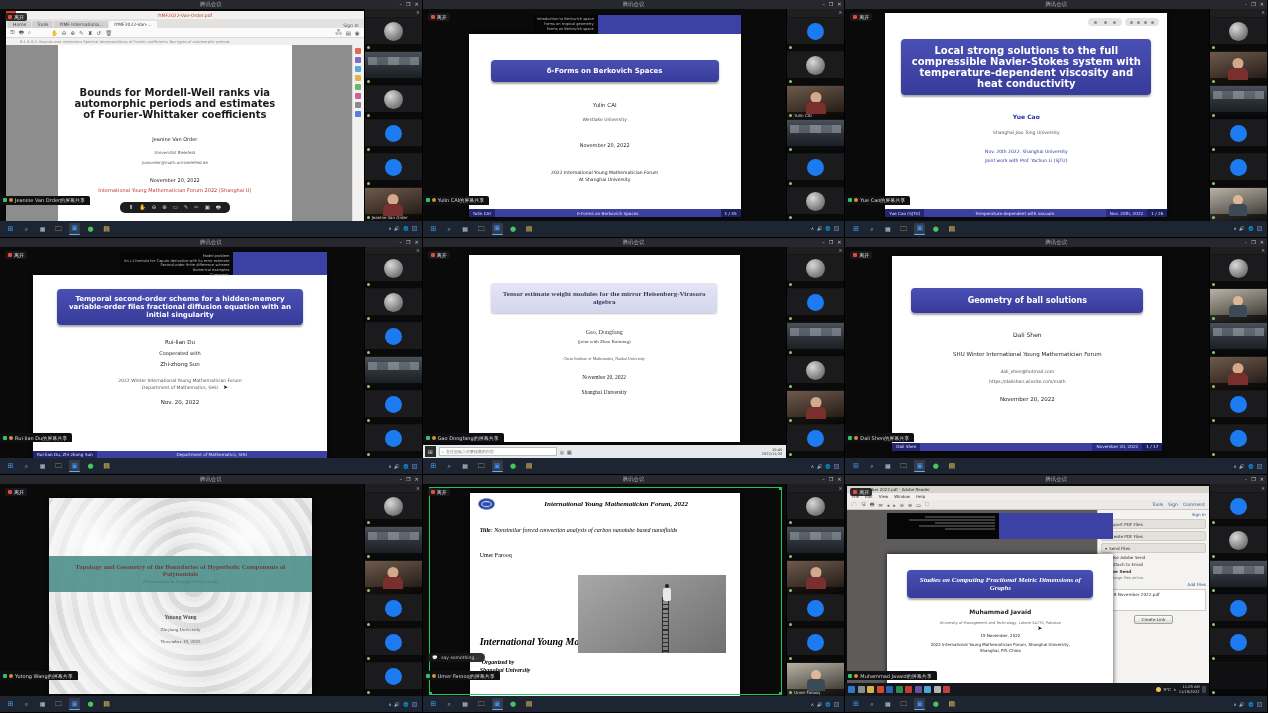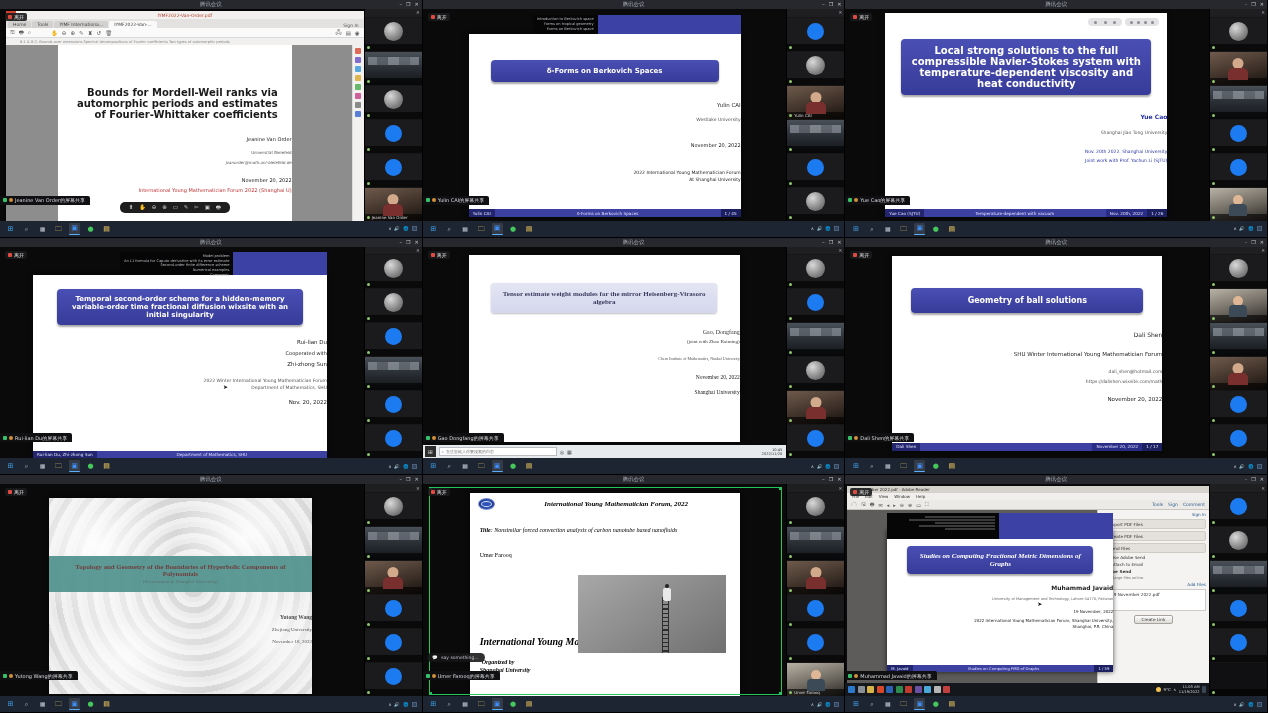--- a/index.html
+++ b/index.html
@@ -44,21 +44,21 @@
   .ti.win{color:#3fa3ef}
   .ti.gen{color:#c2c9d2;font-size:6px}
   .ti.meet{color:#3f8ef5;background:rgba(255,255,255,.1);border-bottom:1px solid #58b0ff}
   .ti.wechat{color:#45c75c}
   .ti.fold{color:#e5c05c}
   .tray{margin-left:auto;display:flex;align-items:center;gap:3px;color:#cdd4dc;font-size:4.5px}
   .tray .sq{width:5px;height:5px;background:#31445e;border:1px solid #4c607c}
   
   .slide{position:absolute;background:#fff;box-shadow:0 0 5px rgba(0,0,0,.7)}
   .bbox{background:linear-gradient(180deg,#4a4fb4,#373b99);border-radius:4px;color:#fff;text-align:center;font-weight:bold;box-shadow:0 1.5px 2px rgba(0,0,0,.35);margin:0 auto}
-  .cl{text-align:right;color:#222}
+  .cl{text-align:center;color:#222}
   .bf{position:absolute;left:0;right:0;bottom:0;height:8px;display:flex;font-size:4.2px;color:#dfe1ff;align-items:stretch;overflow:hidden}
   .bf span{display:flex;align-items:center;padding:0 4px;white-space:nowrap;overflow:hidden}
   .bf .f1{background:#23266e;flex:0 0 auto}
   .bf .f2{background:#3c40a0;flex:1 1 auto;justify-content:center}
   .bf .f3{background:#2a2d85;flex:0 0 auto}
   .bf .f4{background:#1d2060;flex:0 0 auto}
   .outline{position:absolute;display:flex;z-index:2}
   .outline .ob{background:#060606;color:#b9bcc2;font-size:3.6px;line-height:1.35;text-align:right;padding:2px 4px;flex:0 0 auto}
   .outline .bb{background:#3c41a5;flex:1 1 auto}
   .gr{position:absolute;border:1px solid #22c55e;z-index:3}
@@ -513,21 +513,21 @@
           <div class="ob">
             <div>Model problem</div>
               <div>An L1 formula for Caputo derivative with its error estimate</div>
               <div>Second-order finite difference scheme</div>
               <div>Numerical examples</div>
               <div>Comments</div>
           </div>
           <div class="bb"></div>
         </div>
         <div class="slide" style="left:33px;top:28px;width:294px;height:184px">
-          <div class="bbox t7" style="width:246px;margin-top:14px;padding:6px 8px">Temporal second-order scheme for a hidden-memory variable-order time fractional diffusion wixsite with an initial singularity</div>
+          <div class="bbox t7" style="width:246px;margin-top:14px;padding:6px 8px">Temporal second-order scheme for a hidden-memory variable-order files fractional diffusion equation with an initial singularity</div>
           <div class="cl t55" style="margin-top:14px">Rui-lian Du</div>
           <div class="cl t5" style="margin-top:5px">Cooperated with</div>
           <div class="cl t55" style="margin-top:5px">Zhi-zhong Sun</div>
           <div class="cl t45 grey" style="margin-top:11px">2022 Winter International Young Mathematician Forum</div>
           <div class="cl t45 grey" style="margin-top:2px">Department of Mathematics, SHU</div>
           <div class="cl t55" style="margin-top:9px">Nov. 20, 2022</div>
           <div class="bf">
               <span class="f1">Rui-lian Du, Zhi-zhong Sun</span>
               <span class="f2">Department of Mathematics, SHU</span>
             </div>
@@ -1054,21 +1054,21 @@
               <div class="outline" style="left:40px;width:226px;top:3px;height:26px">
                 <div class="ob" style="width:112px">
                   <div style="height:2px;background:#3a3a3a;margin:1px 0 1px auto;width:70px"></div>
                   <div style="height:2px;background:#3a3a3a;margin:1px 0 1px auto;width:86px"></div>
                   <div style="height:2px;background:#3a3a3a;margin:1px 0 1px auto;width:60px"></div>
                   <div style="height:2px;background:#3a3a3a;margin:1px 0 1px auto;width:76px"></div>
                   <div style="height:2px;background:#3a3a3a;margin:1px 0 1px auto;width:50px"></div>
                 </div>
                 <div class="bb"></div>
               </div>
-              <div class="slide" style="left:40px;top:20px;width:226px;height:142px">
+              <div class="slide" style="left:40px;top:44px;width:226px;height:142px">
                 <div class="bbox serif" style="width:186px;margin-top:16px;padding:6px 6px;font-style:italic;font-size:7px">Studies on Computing Fractional Metric Dimensions of Graphs</div>
                 <div class="cl t6" style="margin-top:10px;font-weight:bold">Muhammad Javaid</div>
                 <div class="cl" style="margin-top:6px;font-size:3.6px;color:#666">University of Management and Technology, Lahore 54770, Pakistan</div>
                 <div class="cl t4" style="margin-top:8px">19 November, 2022</div>
                 <div class="cl t4" style="margin-top:4px">2022 International Young Mathematician Forum, Shanghai University,</div>
                 <div class="cl t4" style="margin-top:1px">Shanghai, P.R. China</div>
                 <div class="bf" style="height:7px;font-size:3.8px">
                     <span class="f1">M. Javaid</span>
                     <span class="f2">Studies on Computing FMD of Graphs</span>
                     <span class="f4">1 / 59</span>

